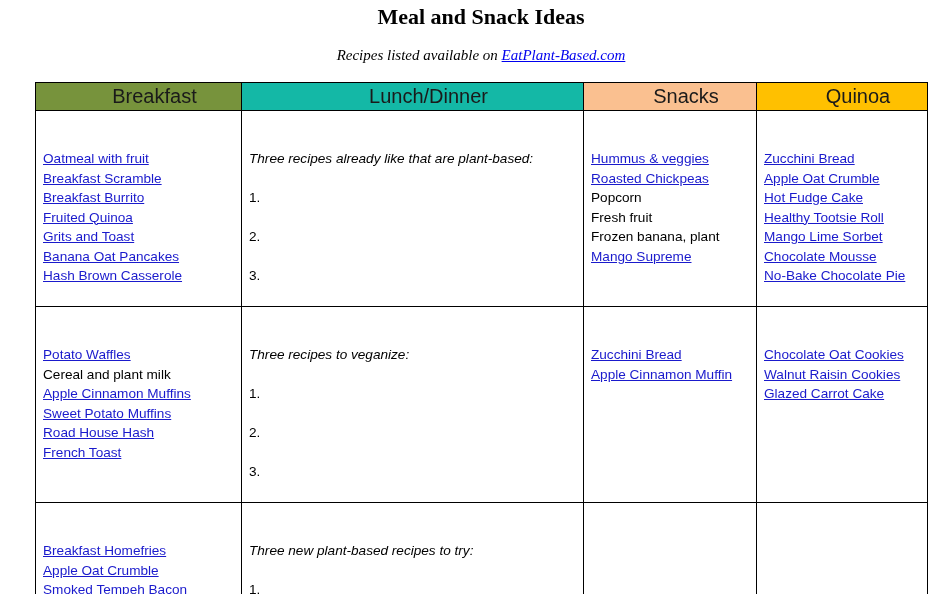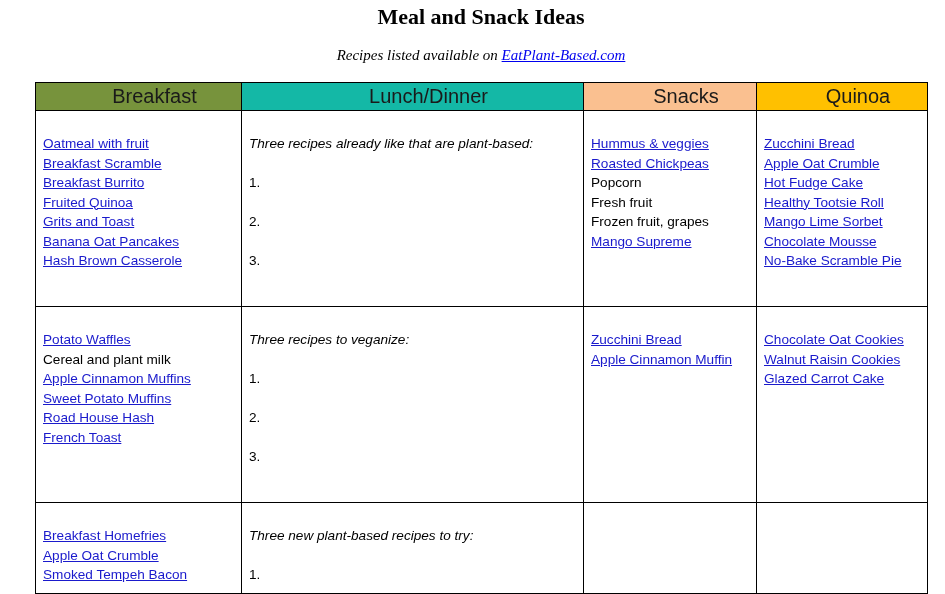--- a/index.html
+++ b/index.html
@@ -44,20 +44,21 @@
     line-height: 27px;
     padding-left: 32px;
   }
   table.grid td { height: 195px; }
   .cell-inner {
     padding: 23px 0 0 7px;
     font-family: "Liberation Sans", sans-serif;
     font-size: 13.6px;
     line-height: 19.5px;
     color: #000;
+    margin-top: 15px;
   }
   .cell-inner .item { display: block; white-space: nowrap; }
   .cell-inner a.item { color: #1a1acc; text-decoration: underline; }
   .prompt {
     font-weight: normal; font-style: italic;
     white-space: nowrap;
   }
   .num { display: block; }
   .blank-line { display: block; height: 19.5px; }
 </style>
@@ -97,33 +98,33 @@
         </td>
         <td style="height: 195px;">
           <div class="cell-inner"><span class="prompt">Three recipes already like that are plant-based:</span><span class="blank-line"></span><span class="num">1.</span><span class="blank-line"></span><span class="num">2.</span><span class="blank-line"></span><span class="num">3.</span></div>
         </td>
         <td style="height: 195px;">
           <div class="cell-inner">
             <a class="item" href="#">Hummus &amp; veggies</a>
             <a class="item" href="#">Roasted Chickpeas</a>
             <span class="item">Popcorn</span>
             <span class="item">Fresh fruit</span>
-            <span class="item">Frozen fruit, grapes</span>
+            <span class="item">Frozen banana, plant</span>
             <a class="item" href="#">Mango Supreme</a>
           </div>
         </td>
         <td style="height: 195px;">
           <div class="cell-inner">
             <a class="item" href="#">Zucchini Bread</a>
             <a class="item" href="#">Apple Oat Crumble</a>
             <a class="item" href="#">Hot Fudge Cake</a>
             <a class="item" href="#">Healthy Tootsie Roll</a>
             <a class="item" href="#">Mango Lime Sorbet</a>
             <a class="item" href="#">Chocolate Mousse</a>
-            <a class="item" href="#">No-Bake Scramble Pie</a>
+            <a class="item" href="#">No-Bake Chocolate Pie</a>
           </div>
         </td>
       </tr>
       <tr>
         <td style="height: 195px;">
           <div class="cell-inner">
             <a class="item" href="#">Potato Waffles</a>
             <span class="item">Cereal and plant milk</span>
             <a class="item" href="#">Apple Cinnamon Muffins</a>
             <a class="item" href="#">Sweet Potato Muffins</a>

